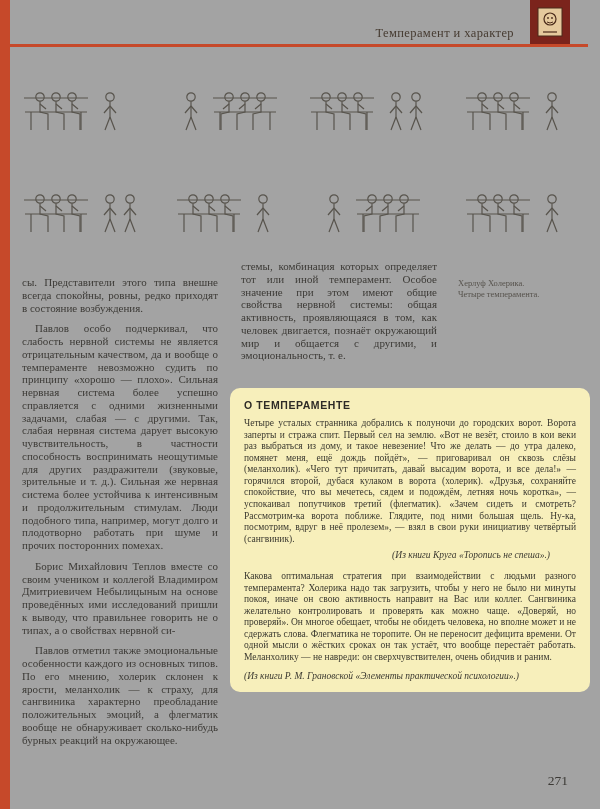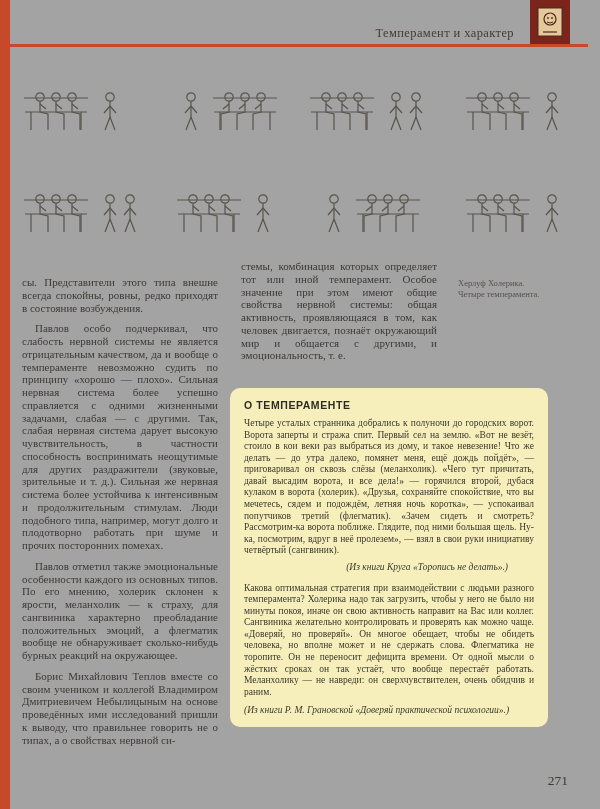--- a/index.html
+++ b/index.html
@@ -53,21 +53,21 @@
   .col-right { position: absolute; left: 233px; top: 252px; width: 212px; }
 
   p.body {
     margin: 8px;
     font-size: 11px; line-height: 1.16;
     text-align: justify;
   }
   p.body.indent { text-indent: 13px; }
 
   .info-box {
-    position: absolute; left: 230px; top: 388px; width: 318px;
+    position: absolute; left: 230px; top: 388px; width: 360px;
     background: var(--box-bg, #f7efbb);
     border-radius: 10px;
     padding: 11px 14px 10px 14px;
   }
   .info-box h3 {
     margin: 0 0 7px 0;
     font-family: "Liberation Sans", sans-serif;
     font-size: 10.5px; letter-spacing: 0.6px; color: #2e2b26;
   }
   .box-text {
@@ -174,31 +174,31 @@
   </div>
 
   <div class="caption">
     <div>Херлуф Холерика.</div>
     <div>Четыре темперамента.</div>
   </div>
 
   <div class="col-left">
     <p class="body">сы. Представители этого типа внешне всегда спокойны, ровны, редко приходят в состояние возбуждения.</p>
     <p class="body indent">Павлов особо подчеркивал, что слабость нервной системы не является отрицательным качеством, да и вообще о темпераменте невозможно судить по принципу «хорошо — плохо». Сильная нервная система более успешно справляется с одними жизненными задачами, слабая — с другими. Так, слабая нервная система дарует высокую чувствительность, в частности способность воспринимать неощутимые для других раздражители (звуковые, зрительные и т. д.). Сильная же нервная система более устойчива к интенсивным и продолжительным стимулам. Люди подобного типа, например, могут долго и плодотворно работать при шуме и прочих посторонних помехах.</p>
+    <p class="body indent">Борис Михайлович Теплов вместе со своим учеником и коллегой Владимиром Дмитриевичем Небылицыным на основе проведённых ими исследований пришли к выводу, что правильнее говорить не о типах, а о свойствах нервной си-</p>
     <p class="body indent">Павлов отметил также эмоциональные особенности каждого из основных типов. По его мнению, холерик склонен к ярости, меланхолик — к страху, для сангвиника характерно преобладание положительных эмоций, а флегматик вообще не обнаруживает сколько-нибудь бурных реакций на окружающее.</p>
-    <p class="body indent">Борис Михайлович Теплов вместе со своим учеником и коллегой Владимиром Дмитриевичем Небылицыным на основе проведённых ими исследований пришли к выводу, что правильнее говорить не о типах, а о свойствах нервной си-</p>
   </div>
 
   <div class="col-right">
     <p class="body">стемы, комбинация которых определяет тот или иной темперамент. Особое значение при этом имеют общие свойства нервной системы: общая активность, проявляющаяся в том, как человек двигается, познаёт окружающий мир и общается с другими, и эмоциональность, т. е.</p>
   </div>
 
   <div class="info-box">
     <h3>О ТЕМПЕРАМЕНТЕ</h3>
     <p class="box-text">Четыре усталых странника добрались к полуночи до городских ворот. Ворота заперты и стража спит. Первый сел на землю. «Вот не везёт, стоило в кои веки раз выбраться из дому, и такое невезение! Что же делать — до утра далеко, помянет меня, ещё дождь пойдёт», — приговаривал он сквозь слёзы (меланхолик). «Чего тут причитать, давай высадим ворота, и все дела!» — горячился второй, дубася кулаком в ворота (холерик). «Друзья, сохраняйте спокойствие, что вы мечетесь, сядем и подождём, летняя ночь коротка», — успокаивал попутчиков третий (флегматик). «Зачем сидеть и смотреть? Рассмотрим-ка ворота поближе. Глядите, под ними большая щель. Ну-ка, посмотрим, вдруг в неё пролезем», — взял в свои руки инициативу четвёртый (сангвиник).</p>
-    <p class="box-text source1">(Из книги Круга «Торопись не делать».)</p>
+    <p class="box-text source1">(Из книги Круга «Торопись не спеша».)</p>
     <p class="box-text">Какова оптимальная стратегия при взаимодействии с людьми разного темперамента? Холерика надо так загрузить, чтобы у него не было ни минуты покоя, иначе он свою активность направит на Вас или коллег. Сангвиника желательно контролировать и проверять как можно чаще. «Доверяй, но проверяй». Он многое обещает, чтобы не обидеть человека, но вполне может и не сдержать слова. Флегматика не торопите. Он не переносит дефицита времени. От одной мысли о жёстких сроках он так устаёт, что вообще перестаёт работать. Меланхолику — не навреди: он сверхчувствителен, очень обидчив и раним.</p>
-    <p class="box-text source2">(Из книги Р. М. Грановской «Доверяй практической психологии».)</p>
+    <p class="box-text source2">(Из книги Р. М. Грановской «Элементы практической психологии».)</p>
   </div>
 
   <div class="page-number">271</div>
 
 </div>
 
 </body></html>

